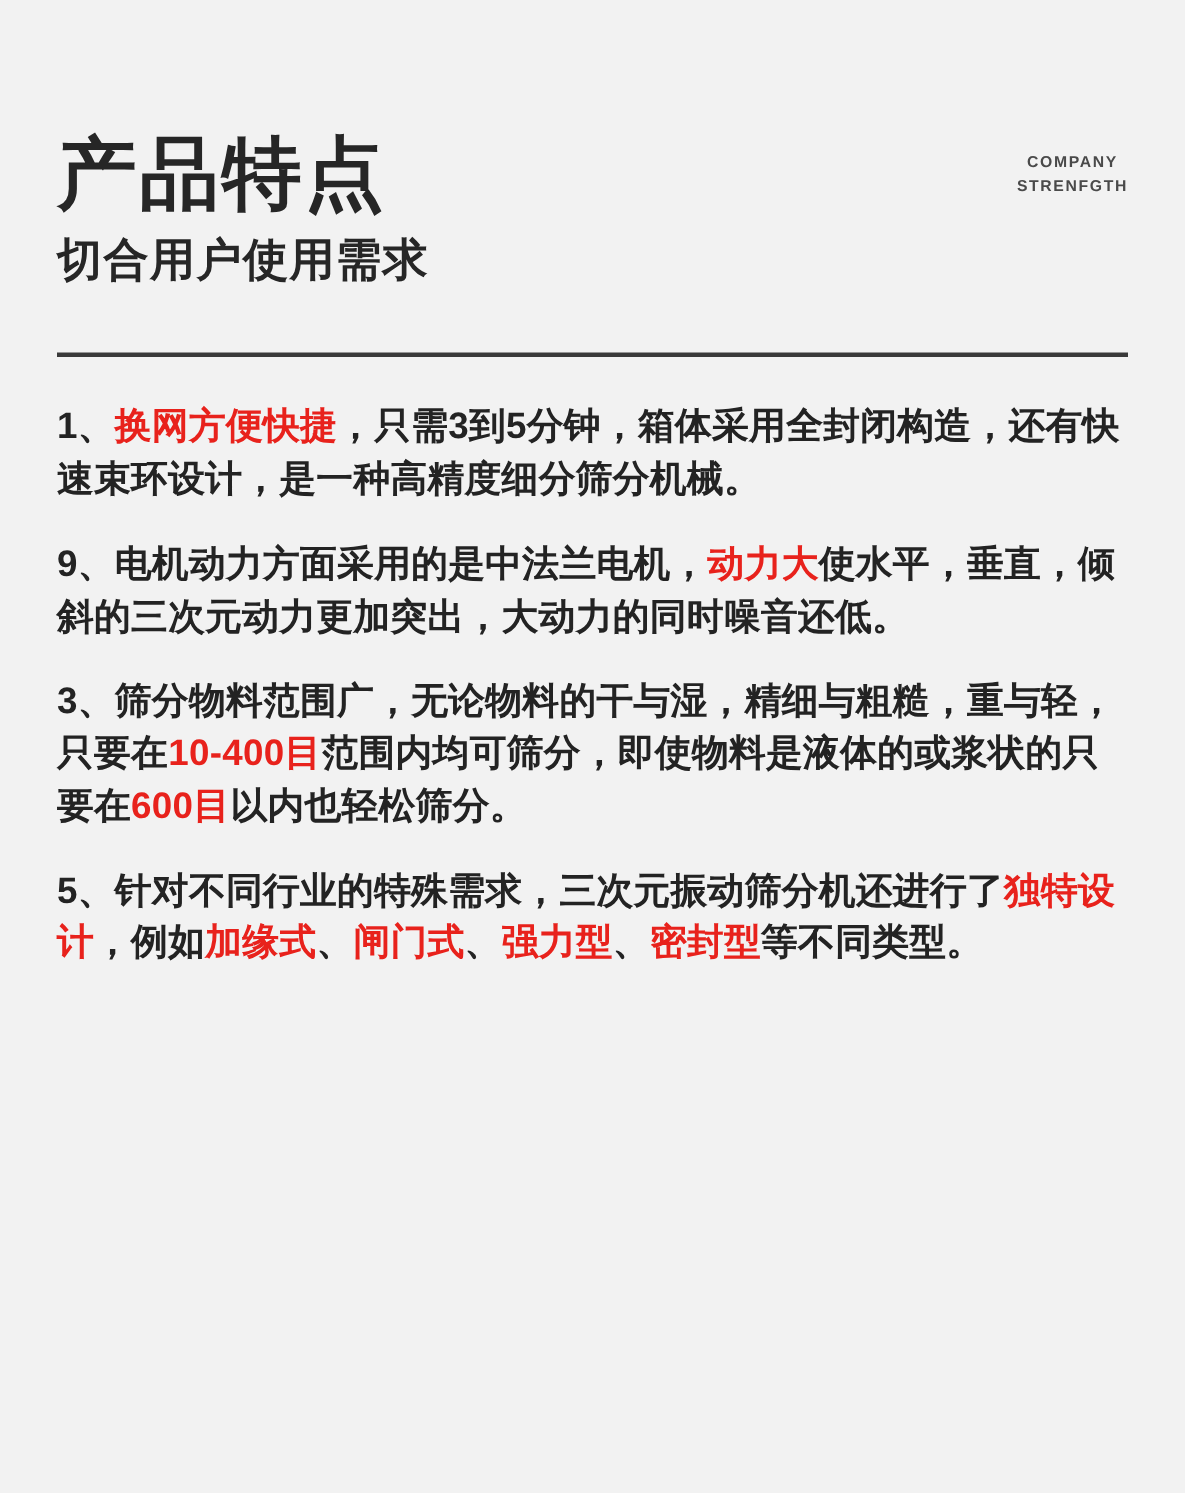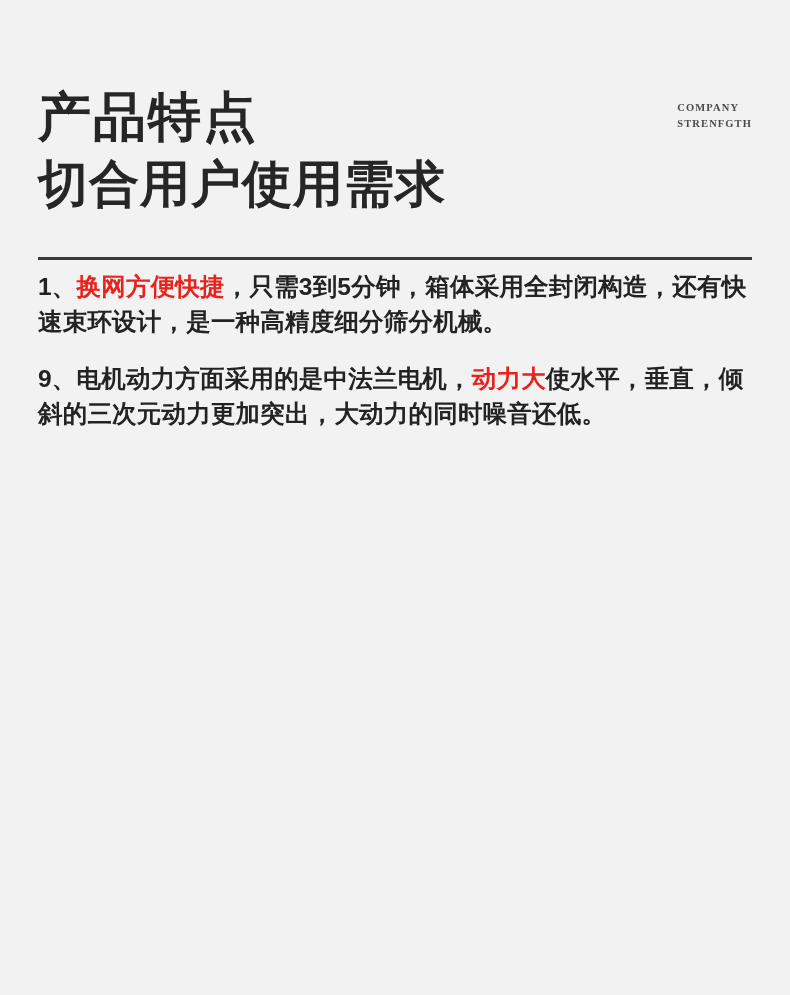--- a/index.html
+++ b/index.html
@@ -27,47 +27,46 @@
   }
   .title-main {
     font-size: 53px;
     font-weight: bold;
     letter-spacing: 2px;
     color: #262626;
     line-height: 1.08;
     margin: 0;
   }
   .title-sub {
-    font-size: 50px;
+    font-size: 30px;
     font-weight: bold;
     letter-spacing: 1px;
     color: #262626;
     line-height: 1.1;
     margin: 12px 0 0 0;
   }
   .corner-label {
     position: absolute;
     right: 0;
     top: 100px;
-    text-align: left;
+    text-align: center;
     font-size: 10.5px;
     font-weight: bold;
     letter-spacing: 1.1px;
     color: #4a4a4a;
     line-height: 1.55;
-    font-family: Liberation Serif, serif;
   }
   .divider {
     margin-top: 45px;
     height: 3px;
     background: #3a3a3a;
     width: 100%;
   }
   .content {
-    padding-top: 10px;
+    padding-top: 30px;
   }
   .para {
     font-size: 24.5px;
     font-weight: bold;
     line-height: 1.42;
     color: #232323;
     margin: 0 0 22px 0;
     letter-spacing: 0.2px;
   }
   .para:last-child {
@@ -89,15 +88,17 @@
       <div>COMPANY</div>
       <div>STRENFGTH</div>
     </div>
   </div>
 
   <div class="divider"></div>
 
   <div class="content">
       <p class="para"><span>1、</span><span class="hl">换网方便快捷</span><span>，只需3到5分钟，箱体采用全封闭构造，还有快速束环设计，是一种高精度细分筛分机械。</span></p>
       <p class="para"><span>9、电机动力方面采用的是中法兰电机，</span><span class="hl">动力大</span><span>使水平，垂直，倾斜的三次元动力更加突出，大动力的同时噪音还低。</span></p>
+      <p class="para"><span>3、筛分物料范围广，无论物料的干与湿，精细与粗糙，重与轻，只要在</span><span class="hl">10-400目</span><span>范围内均可筛分，即使物料是液体的或浆状的只要在</span><span class="hl">600目</span><span>以内也轻松筛分。</span></p>
+      <p class="para"><span>5、针对不同行业的特殊需求，三次元振动筛分机还进行了</span><span class="hl">独特设计</span><span>，例如</span><span class="hl">加缘式</span><span>、</span><span class="hl">闸门式</span><span>、</span><span class="hl">强力型</span><span>、</span><span class="hl">密封型</span><span>等不同类型。</span></p>
     </div>
 
 </div>
 
 </body></html>

